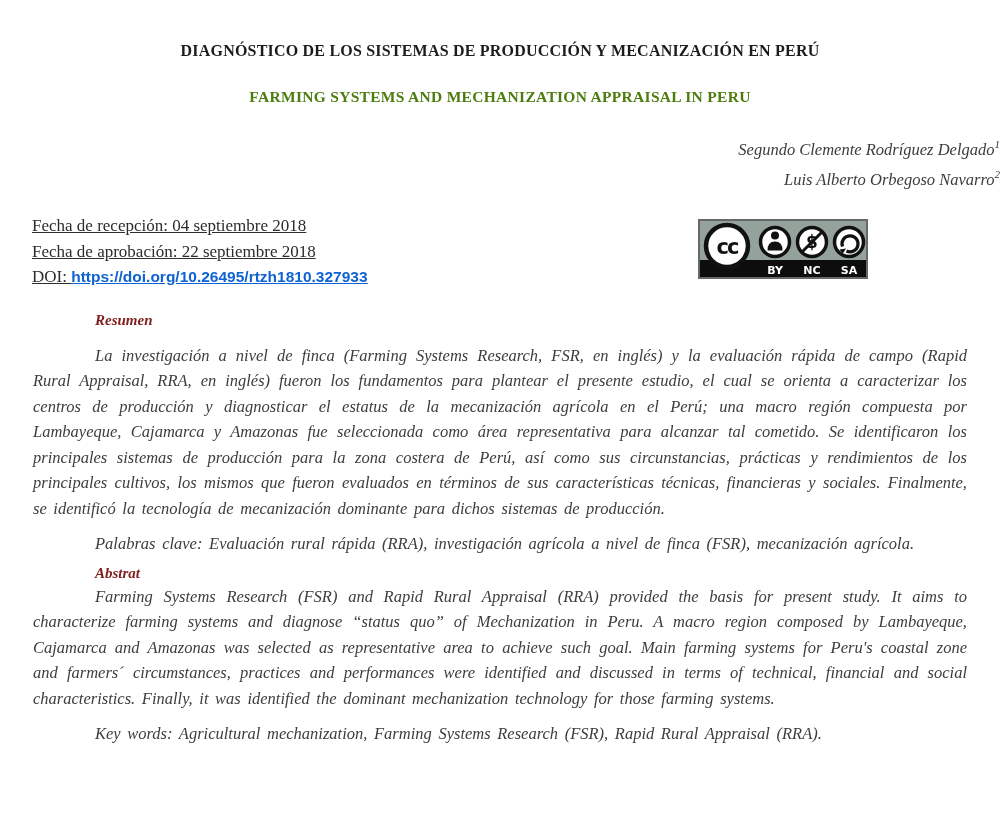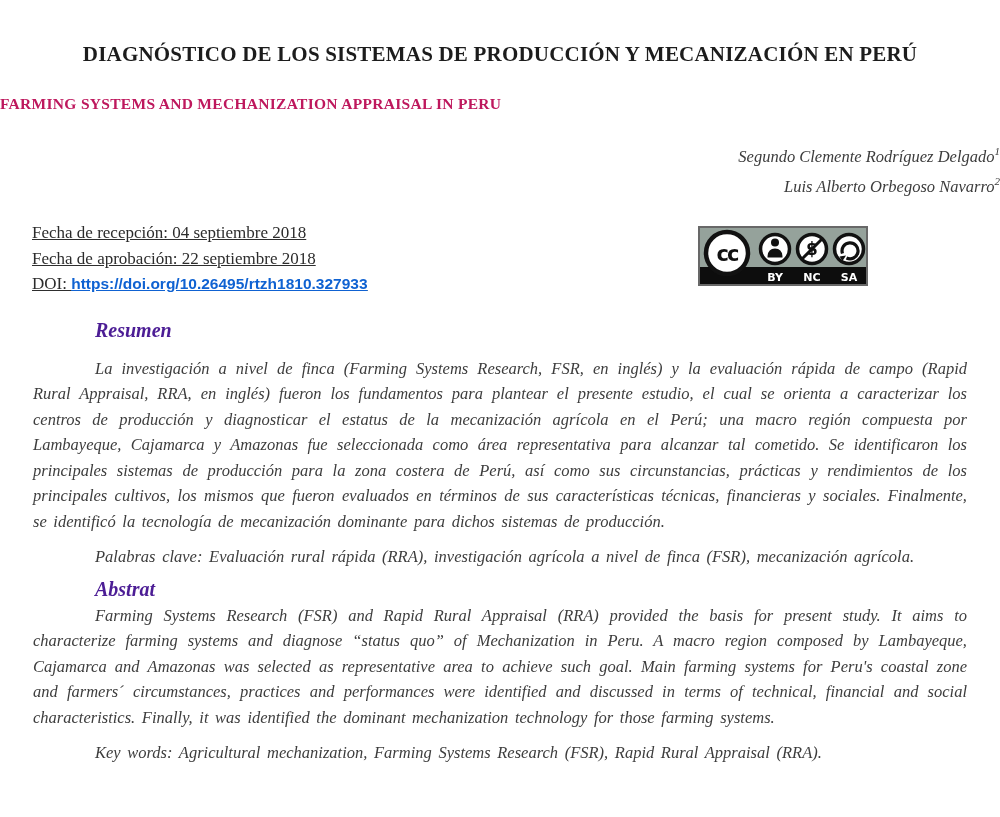--- a/index.html
+++ b/index.html
@@ -3,46 +3,46 @@
 <meta charset="utf-8">
 <style>
   * { margin:0; padding:0; box-sizing:border-box; }
   html,body { background:#ffffff; }
   .page {
     width:1000px; height:817px; margin:0 auto; background:#ffffff;
     font-family:"Liberation Serif", serif; color:#2e2e2e;
     position:relative; overflow:hidden;
   }
   .title-es {
-    padding-top:42px; text-align:center; font-size:21px; font-weight:bold;
+    padding-top:42px; text-align:center; font-size:16px; font-weight:bold;
     color:#1c1c1c; letter-spacing:0.2px;
   }
   .title-en {
-    margin-top:28px; text-align:left; font-size:15.5px; font-weight:bold;
-    color:#be185d; letter-spacing:0.3px;
+    margin-top:28px; text-align:center; font-size:15.5px; font-weight:bold;
+    color:#4d7c0f; letter-spacing:0.3px;
   }
   .authors {
     margin-top:26px; text-align:right;
     font-style:italic; font-size:16.5px; line-height:25px; color:#3c3c3c;
   }
   .authors sup { font-size:11px; font-style:italic; }
   .meta-row {
     margin-top:22px; padding-left:32px; padding-right:132px;
     display:flex; justify-content:space-between; align-items:flex-start;text-decoration:underline;
   }
   .meta-left { font-size:17px; line-height:25.5px; color:#2c2c2c; }
   .doi-link {
     color:#0f62d2; font-weight:bold; text-decoration:underline;
     font-family:"Liberation Sans", sans-serif; font-size:15.5px;
   }
   .cc-badge { margin-top:6px; display:block; }
   .content { padding:0 33px; }
   .sec-heading {
-    margin:22px 0 0 62px; font-size:20px; font-weight:bold;
-    font-style:italic; color:#4c1d95;
+    margin:22px 0 0 62px; font-size:15px; font-weight:bold;
+    font-style:italic; color:#7f1d1d;
   }
   .para {
     text-align:justify; font-style:italic; font-size:16.5px;
     line-height:25.5px; color:#3d3d3d; text-indent:62px;
     word-spacing:2.5px;
   }
   .para-es { margin-top:14px; }
   .para-kw-es { margin-top:10px; }
   .heading-abstract { margin-top:8px; }
   .para-en { margin-top:2px; }

